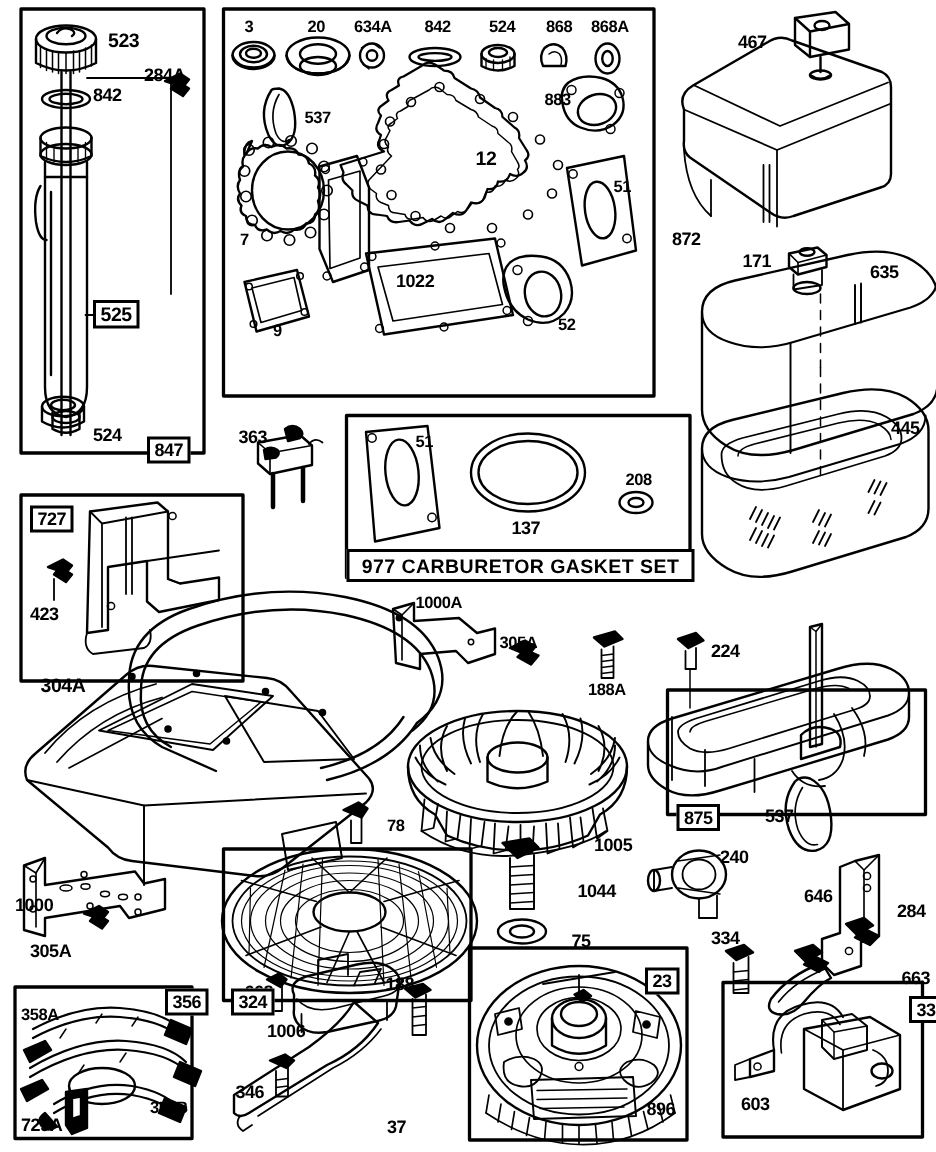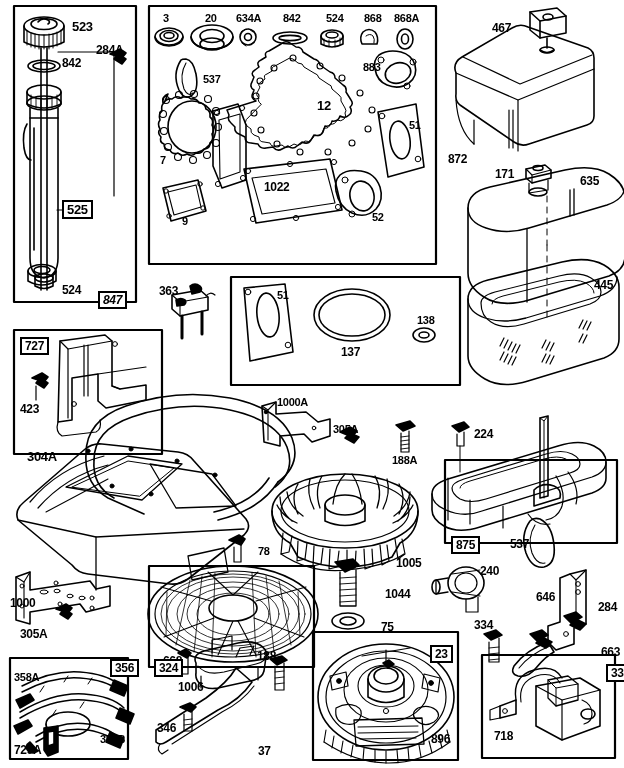--- a/index.html
+++ b/index.html
@@ -602,28 +602,31 @@
           <path d="M40 692 L44 686"></path>
           <path d="M64 682 L68 676"></path>
           <path d="M88 684 L92 678"></path>
       <path d="M52 716 L56 710"></path>
           <path d="M80 708 L84 702"></path>
         </g>
 
   </g>
 </svg>
 
+<div class="setbar" style="left:231px;top:366px;width:228px;height:18px;">
+  <span>977 CARBURETOR GASKET SET</span>
+</div>
 
 <div id="callout-layer">
       <div class="lbl s13" style="left: 72px; top: 20px;">523</div>
       <div class="lbl s12" style="left: 96px; top: 44px;">284A</div>
       <div class="lbl s12" style="left: 62px; top: 57px;">842</div>
       <div class="lbl s13 boxed" style="left: 62px; top: 200px;">525</div>
       <div class="lbl s12" style="left: 62px; top: 284px;">524</div>
-      <div class="lbl s12 boxed" style="left: 98px; top: 291px; font-style: italic;">847</div>
+      <div class="lbl s12 boxed" style="left: 98px; top: 291px;">847</div>
       <div class="lbl s11" style="left: 163px; top: 13px;">3</div>
       <div class="lbl s11" style="left: 205px; top: 13px;">20</div>
       <div class="lbl s11" style="left: 236px; top: 13px;">634A</div>
       <div class="lbl s11" style="left: 283px; top: 13px;">842</div>
       <div class="lbl s11" style="left: 326px; top: 13px;">524</div>
       <div class="lbl s11" style="left: 364px; top: 13px;">868</div>
       <div class="lbl s11" style="left: 394px; top: 13px;">868A</div>
       <div class="lbl s11" style="left: 203px; top: 74px;">537</div>
       <div class="lbl s11" style="left: 363px; top: 62px;">883</div>
       <div class="lbl s13" style="left: 317px; top: 99px;">12</div>
@@ -632,21 +635,21 @@
       <div class="lbl s12" style="left: 264px; top: 181px;">1022</div>
       <div class="lbl s11" style="left: 182px; top: 216px;">9</div>
       <div class="lbl s11" style="left: 372px; top: 212px;">52</div>
       <div class="lbl s12" style="left: 492px; top: 22px;">467</div>
       <div class="lbl s12" style="left: 448px; top: 153px;">872</div>
       <div class="lbl s12" style="left: 495px; top: 168px;">171</div>
       <div class="lbl s12" style="left: 580px; top: 175px;">635</div>
       <div class="lbl s12" style="left: 594px; top: 279px;">445</div>
       <div class="lbl s12" style="left: 159px; top: 285px;">363</div>
       <div class="lbl s11" style="left: 277px; top: 290px;">51</div>
-      <div class="lbl s11" style="left: 417px; top: 315px;">138</div>
+      <div class="lbl s11" style="left: 417px; top: 315px;">208</div>
       <div class="lbl s12" style="left: 341px; top: 346px;">137</div>
       <div class="lbl s12 boxed" style="left: 20px; top: 337px;">727</div>
       <div class="lbl s12" style="left: 20px; top: 403px;">423</div>
       <div class="lbl s13" style="left: 27px; top: 450px;">304A</div>
       <div class="lbl s12" style="left: 10px; top: 597px;">1000</div>
       <div class="lbl s12" style="left: 20px; top: 628px;">305A</div>
       <div class="lbl s11" style="left: 277px; top: 397px;">1000A</div>
       <div class="lbl s11" style="left: 333px; top: 424px;">305A</div>
       <div class="lbl s11" style="left: 392px; top: 455px;">188A</div>
       <div class="lbl s12" style="left: 474px; top: 428px;">224</div>
@@ -667,16 +670,16 @@
       <div class="lbl s12" style="left: 257px; top: 650px;">188</div>
       <div class="lbl s12" style="left: 157px; top: 722px;">346</div>
       <div class="lbl s12" style="left: 214px; top: 745px; margin-left: 44px;">37</div>
       <div class="lbl s12 boxed" style="left: 430px; top: 645px;">23</div>
       <div class="lbl s12" style="left: 431px; top: 733px;">896</div>
       <div class="lbl s12 boxed" style="left: 110px; top: 659px;">356</div>
       <div class="lbl s11" style="left: 14px; top: 672px;">358A</div>
       <div class="lbl s11" style="left: 100px; top: 734px;">358B</div>
       <div class="lbl s12" style="left: 14px; top: 744px;">729A</div>
       <div class="lbl s12 boxed" style="left: 562px; top: 664px; margin-left: 44px;">333</div>
-      <div class="lbl s12" style="left: 494px; top: 730px;">718</div>
+      <div class="lbl s12" style="left: 494px; top: 730px;">603</div>
     </div>
 
 </div>
 
 </body></html>

